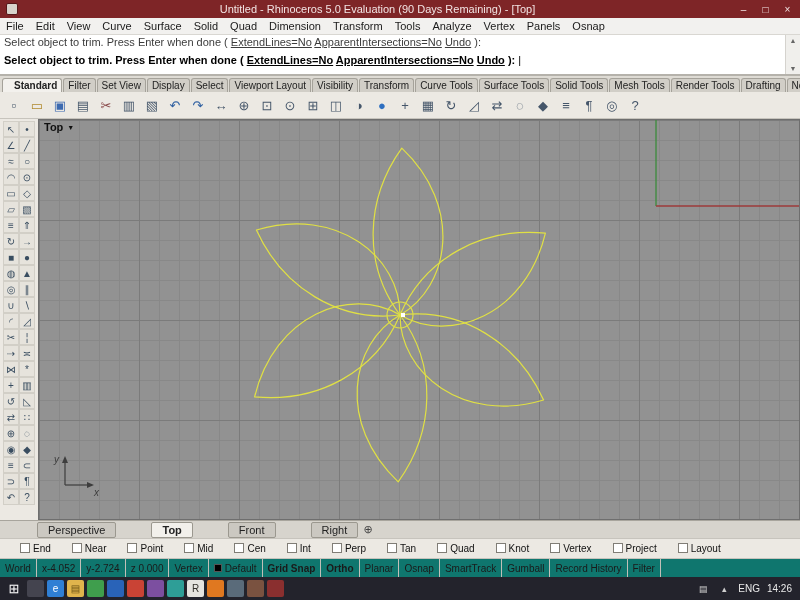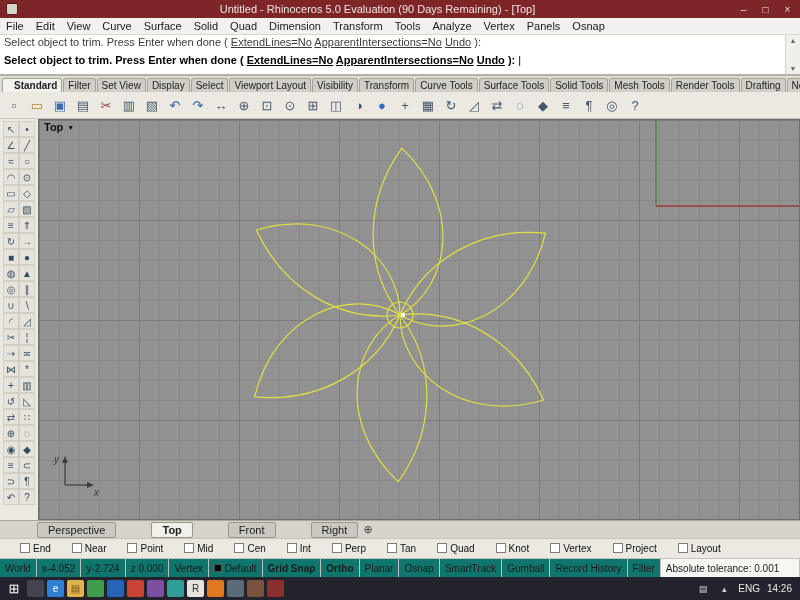--- a/index.html
+++ b/index.html
@@ -343,23 +343,20 @@
       </div>
       <div class="scell">
         <span>Gumball</span>
       </div>
       <div class="scell">
         <span>Record History</span>
       </div>
       <div class="scell">
         <span>Filter</span>
       </div>
-      <div class="scell field">
-        <span>Absolute tolerance: 0.001</span>
-      </div>
     </div>
 
   <div class="taskbar">
     <div class="tstart">
         <span>⊞</span>
       </div>
     <div class="tleft" style="display:flex;gap:3px;">
         <div class="tico" style="background: rgb(68, 68, 79);"></div>
         <div class="tico" style="background: rgb(47, 127, 212);">e</div>
         <div class="tico" style="background: rgb(224, 180, 76); color: rgb(107, 82, 18);">▤</div>

